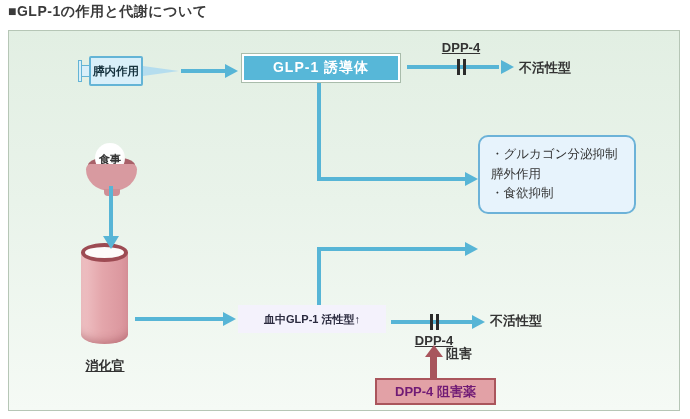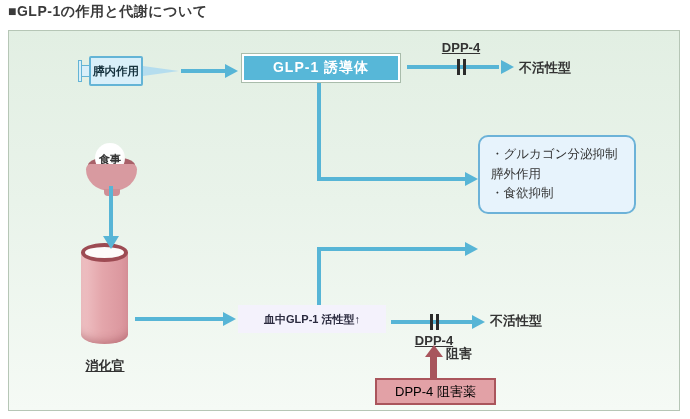--- a/index.html
+++ b/index.html
@@ -72,21 +72,21 @@
                font-size:11px; font-weight:700; color:#2a2a3e; white-space:nowrap; }
 
   
   .red-shaft { left:421px; top:325px; width:7px; height:22px; background:#a8555c; }
   .red-head  { left:416px; top:314px; width:0; height:0;
                border-left:9px solid transparent; border-right:9px solid transparent;
                border-bottom:12px solid #a8555c; }
   .inhibitor-box { left:366px; top:347px; width:121px; height:27px; background:#e2a1a6;
                    border:2px solid #aa555c;
                    display:flex; align-items:center; justify-content:center;
-                   font-size:13px; font-weight:400; color:#000000; white-space:nowrap; }
+                   font-size:13px; font-weight:700; color:#701a75; white-space:nowrap; }
 </style>
 </head>
 <body>
 
 <div id="stage">
 
   <div class="page-title">■GLP-1の作用と代謝について</div>
 
   <div class="panel">
 

